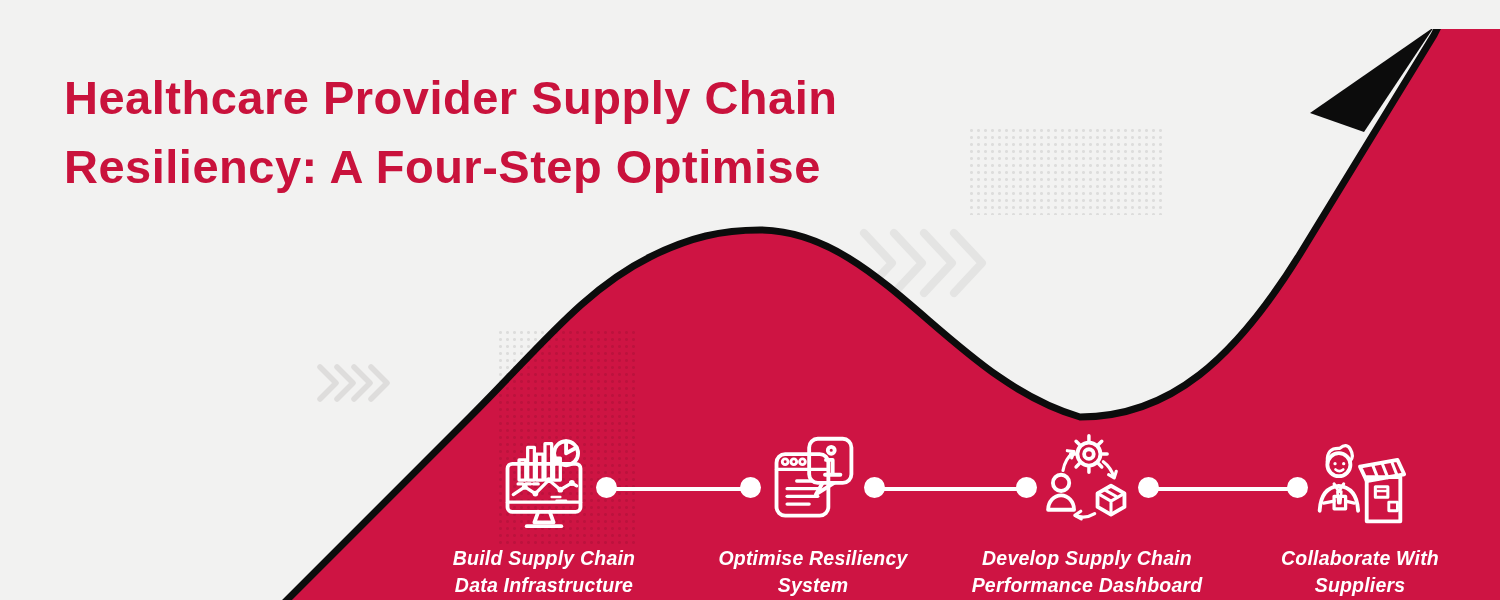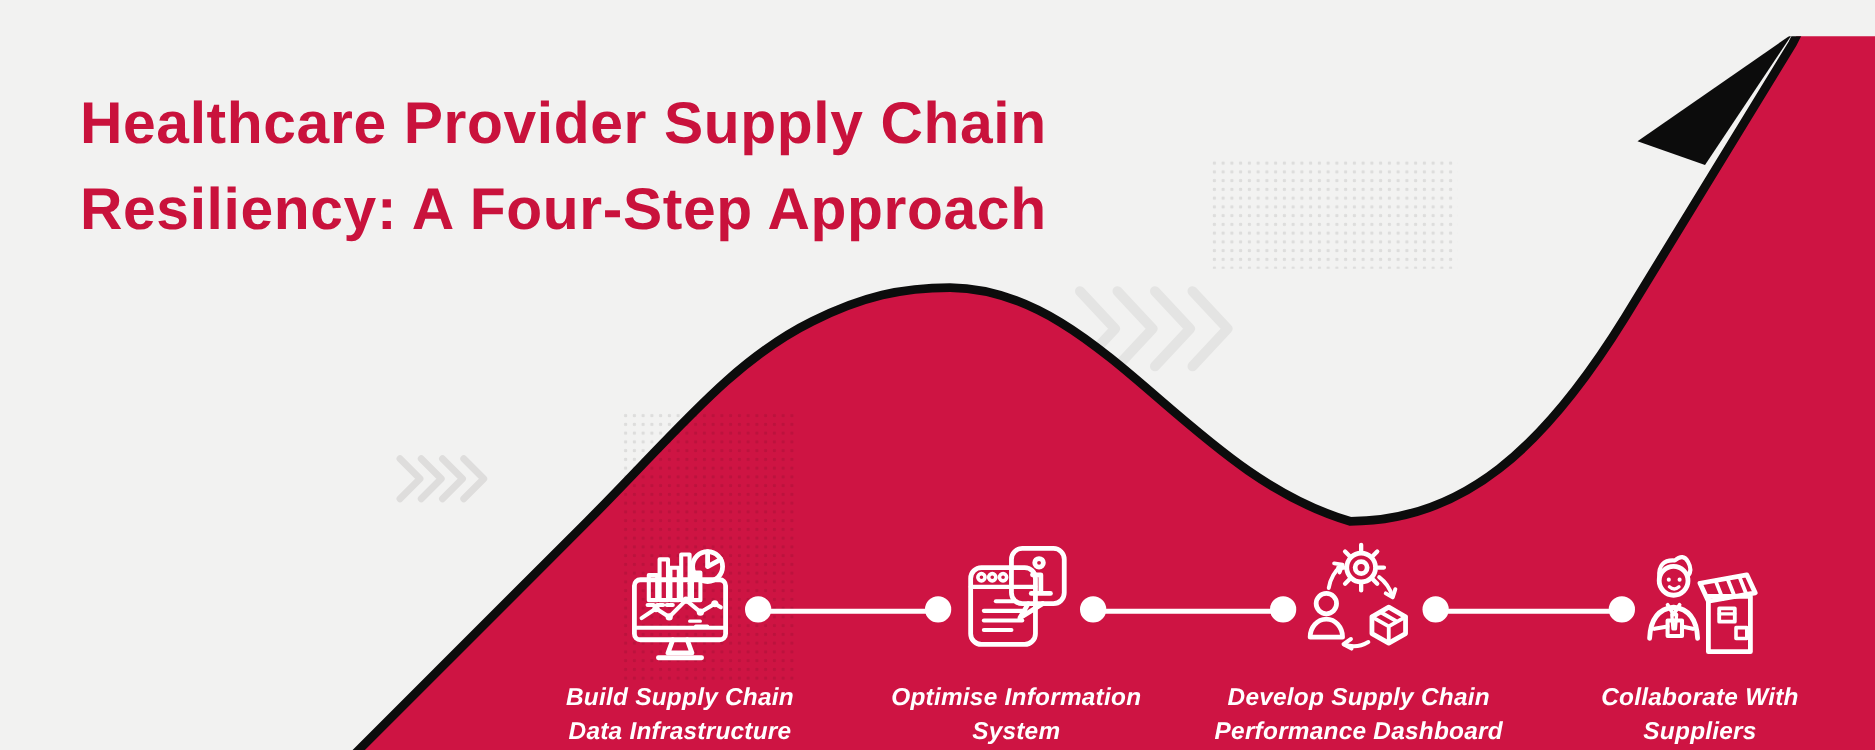--- a/index.html
+++ b/index.html
@@ -94,21 +94,21 @@
          C880 202 950 350 1080 388
          C1170 388 1235 330 1300 225
          L1434 6 L1448 -22 L1520 -22 L1520 620 L240 620 Z"></path>
     <path class="arrow-black" d="M1310 84 L1434 -2 L1364 103 Z"></path>
   </svg>
 
   <div class="dots" id="dots-curve"></div>
 
   <div id="title">
     <div>Healthcare Provider Supply Chain</div>
-    <div>Resiliency: A Four-Step Approach</div>
+    <div>Resiliency: A Four-Step Optimise</div>
   </div>
 
   <svg class="step-icon" id="icon-1" viewBox="0 0 100 100">
     <g stroke-width="3.4">
       <rect x="24" y="26" width="7" height="21"></rect>
       <rect x="33" y="13" width="7" height="34"></rect>
       <rect x="42" y="20" width="7" height="27"></rect>
       <rect x="51" y="9" width="7" height="38"></rect>
       <rect x="60" y="24" width="7" height="23"></rect>
       <path d="M23 51 h5 M31 51 h5 M39 51 h5"></path>
@@ -196,20 +196,20 @@
   <div class="connector-line" id="line-3"></div>
   <div class="connector-dot" style="left:596px;"></div>
   <div class="connector-dot" style="left:740px;"></div>
   <div class="connector-dot" style="left:864px;"></div>
   <div class="connector-dot" style="left:1016px;"></div>
   <div class="connector-dot" style="left:1138px;"></div>
   <div class="connector-dot" style="left:1287px;"></div>
 
   <div class="step-label" id="label-1">Build Supply Chain
 Data Infrastructure</div>
-  <div class="step-label" id="label-2">Optimise Information
+  <div class="step-label" id="label-2">Optimise Resiliency
 System</div>
   <div class="step-label" id="label-3">Develop Supply Chain
 Performance Dashboard</div>
   <div class="step-label" id="label-4">Collaborate With
 Suppliers</div>
 
 </div>
 
 </body></html>

